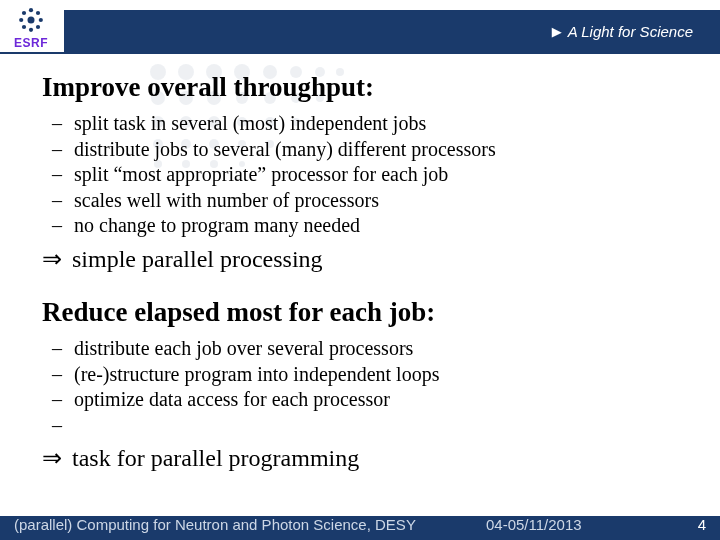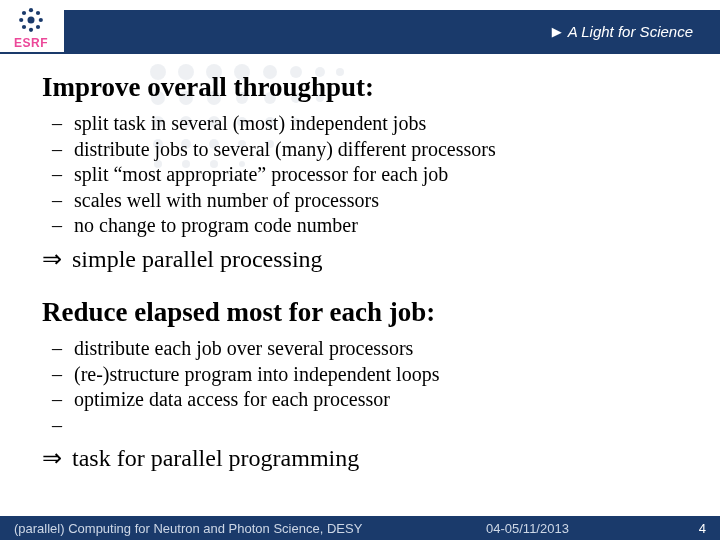--- a/index.html
+++ b/index.html
@@ -32,21 +32,21 @@
     display: flex; flex-direction: column; align-items: center;
     justify-content: center;
     border-right: 2px solid #fff;
   }
   .logo-mark {
     width: 28px; height: 28px; position: relative;
   }
   .logo-mark svg { width: 100%; height: 100%; }
   .logo-text {
     font-family: Arial, sans-serif; font-weight: bold; font-size: 12px;
-    color: #ec4899; letter-spacing: 0.5px; margin-top: 2px;
+    color: #6d28d9; letter-spacing: 0.5px; margin-top: 2px;
   }
   .header-rule {
     position: absolute; left: 0; right: 0; top: 52px; height: 2px;
     background: #1a3a6b;
   }
   .dots-bg {
     position: absolute; top: 58px; left: 140px;
     width: 220px; height: 120px; opacity: 0.35; z-index: 0;
   }
   .dots-bg svg { width: 100%; height: 100%; }
@@ -72,22 +72,22 @@
     display: flex; align-items: baseline;
   }
   .conclusion .arrowbig {
     display: inline-block; width: 30px; flex: 0 0 30px;
     font-family: Arial, sans-serif;
   }
   .second-block { margin-top: 6px; }
   .footer {
     position: absolute; left: 0; right: 0; bottom: 0;
     height: 24px; background: #1a3a6b;
-    display: flex; align-items: center;
-    font-family: Arial, sans-serif; font-size: 13px; color: #cdd7e6;
+    display: flex; align-items: flex-start;
+    font-family: Arial, sans-serif; font-size: 15px; color: #cdd7e6;
     padding: 0 14px;
   }
   .footer-left { flex: 1; }
   .footer-date { width: 200px; text-align: left; }
   .footer-num { width: 20px; text-align: right; color: #fff; }
 </style>
 </head>
 <body>
 
 <div class="header">
@@ -170,21 +170,21 @@
       <li>
           <span class="dash">–</span>
           <span>split “most appropriate” processor for each job</span>
         </li>
       <li>
           <span class="dash">–</span>
           <span>scales well with number of processors</span>
         </li>
       <li>
           <span class="dash">–</span>
-          <span>no change to program code number</span>
+          <span>no change to program many needed</span>
         </li>
     </ul>
     <div class="conclusion">
       <span class="arrowbig">⇒</span>
         <span>simple parallel processing</span>
     </div>
   </div>
 
   <div class="second-block">
     <div class="heading">Reduce elapsed most for each job:</div>

